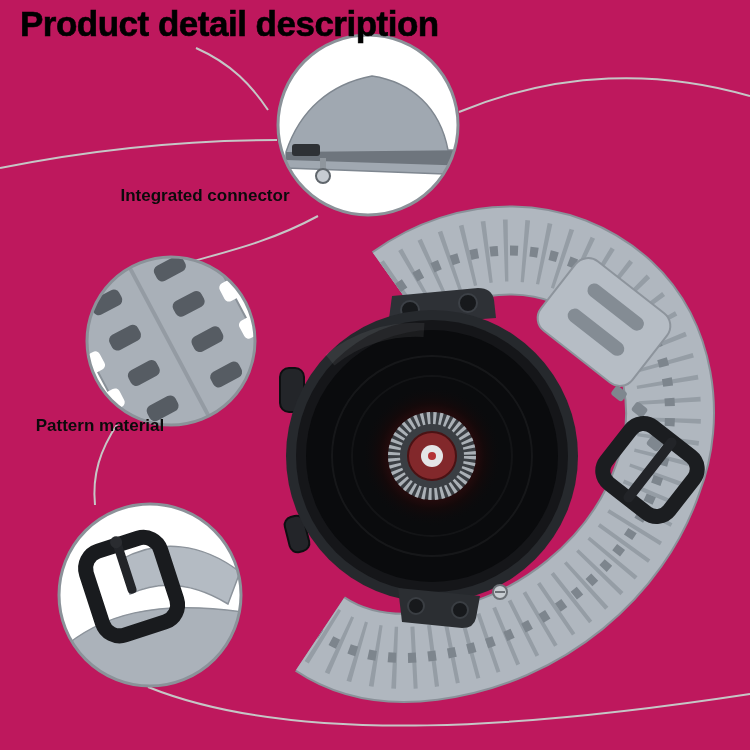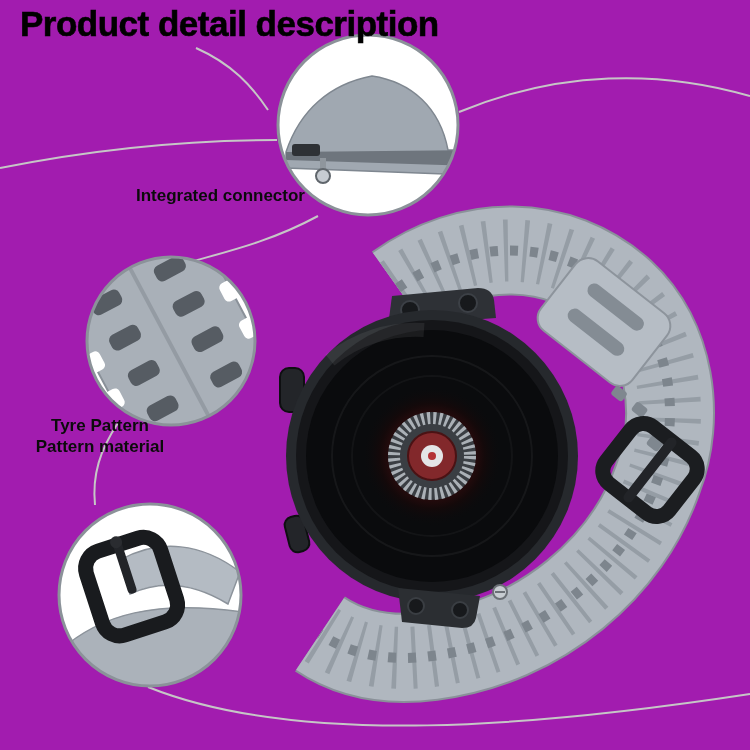--- a/index.html
+++ b/index.html
@@ -1,35 +1,35 @@
 <!DOCTYPE html>
 <html><head>
 <meta charset="utf-8">
 <style>
   html,body{margin:0;padding:0;background:#fff;}
   .canvas{
     position:relative;
     width:750px;height:750px;
-    background:#a21caf;
+    background:#be185d;
     overflow:hidden;
     font-family:"Liberation Sans", sans-serif;
     text-decoration:underline;
   }
   .page-title{
     position:absolute;left:20px;top:4px;
     font-size:35px;font-weight:bold;color:#000;
     letter-spacing:-0.5px;
     -webkit-text-stroke:0.6px #000;
   }
   .callout-label{
     position:absolute;
     font-size:17px;font-weight:bold;color:#0b0b0b;
     text-align:center;line-height:21px;
   }
-  .label-connector{left:105px;top:185px;width:200px;text-align:right;}
+  .label-connector{left:105px;top:185px;width:200px;}
   .label-tyre{left:15px;top:415px;width:170px;}
   .label-buckle{left:140px;top:670px;width:220px;}
   svg{position:absolute;left:0;top:0;}
 </style>
 </head>
 <body>
 
 <div class="canvas">
 
   <svg width="750" height="750" viewBox="0 0 750 750">
@@ -179,18 +179,17 @@
       </g>
       <circle cx="150" cy="595" r="91" fill="none" stroke="#8b9299" stroke-width="3"></circle>
     </g>
   </svg>
 
   <div class="page-title">Product detail description</div>
 
   <div class="callout-label label-connector">Integrated connector</div>
 
   <div class="callout-label label-tyre">
-    <div>Tyre Pattern</div>
     <div>Pattern material</div>
   </div>
 
 
 </div>
 
 </body></html>

